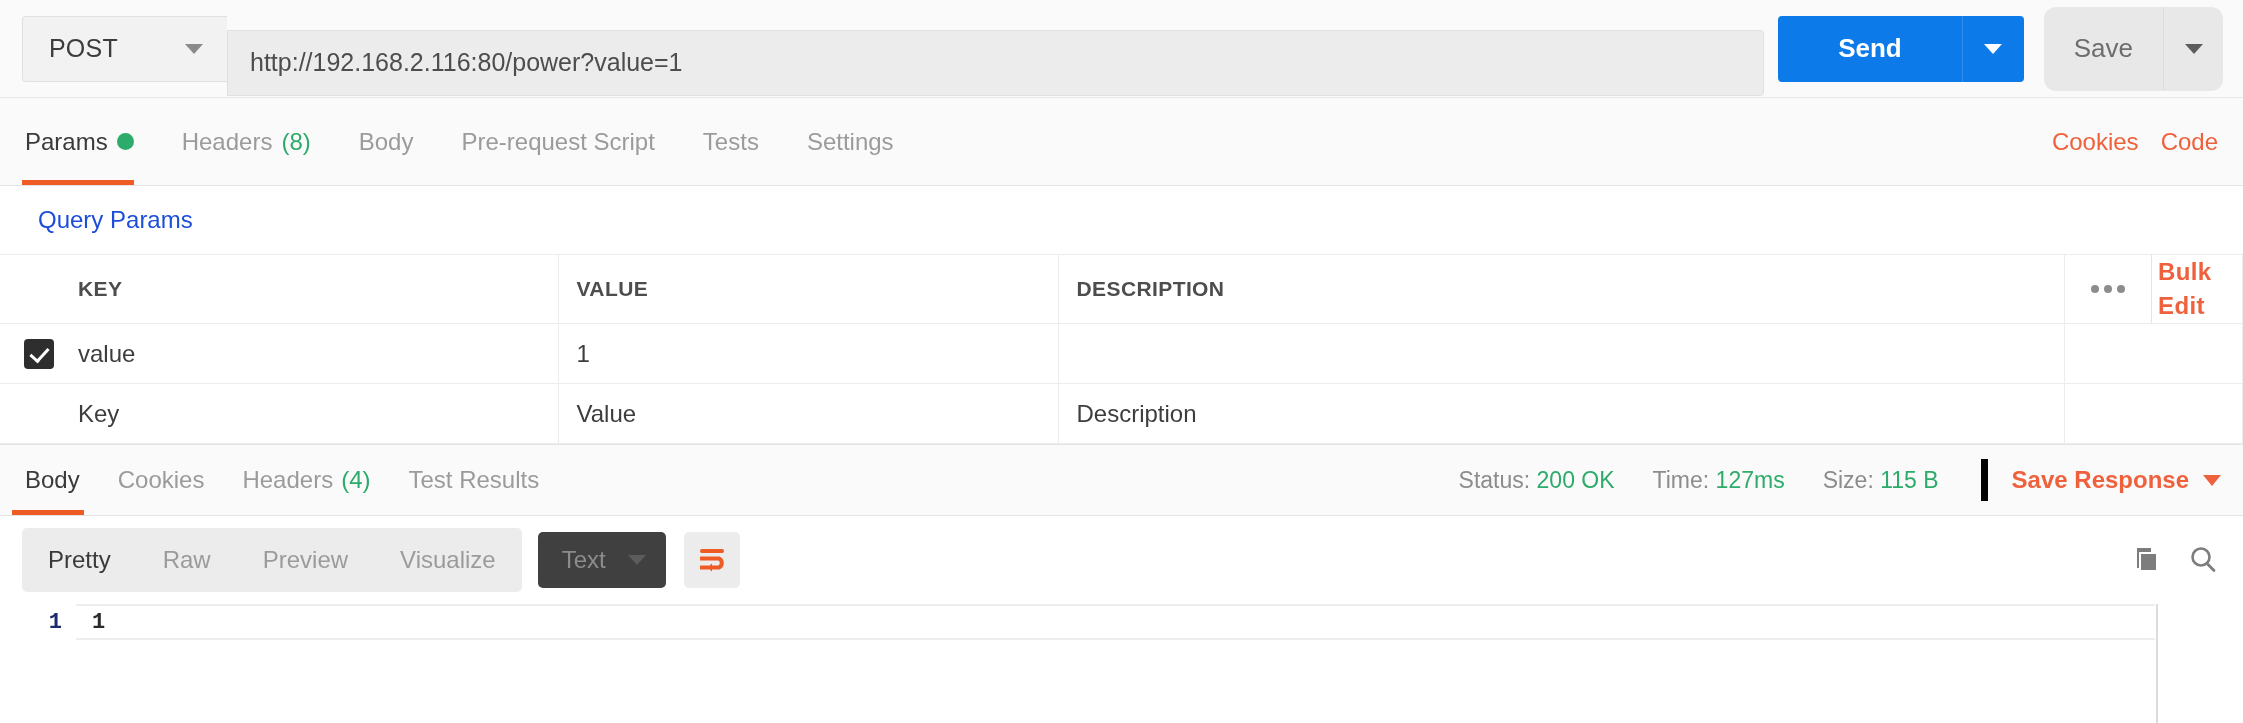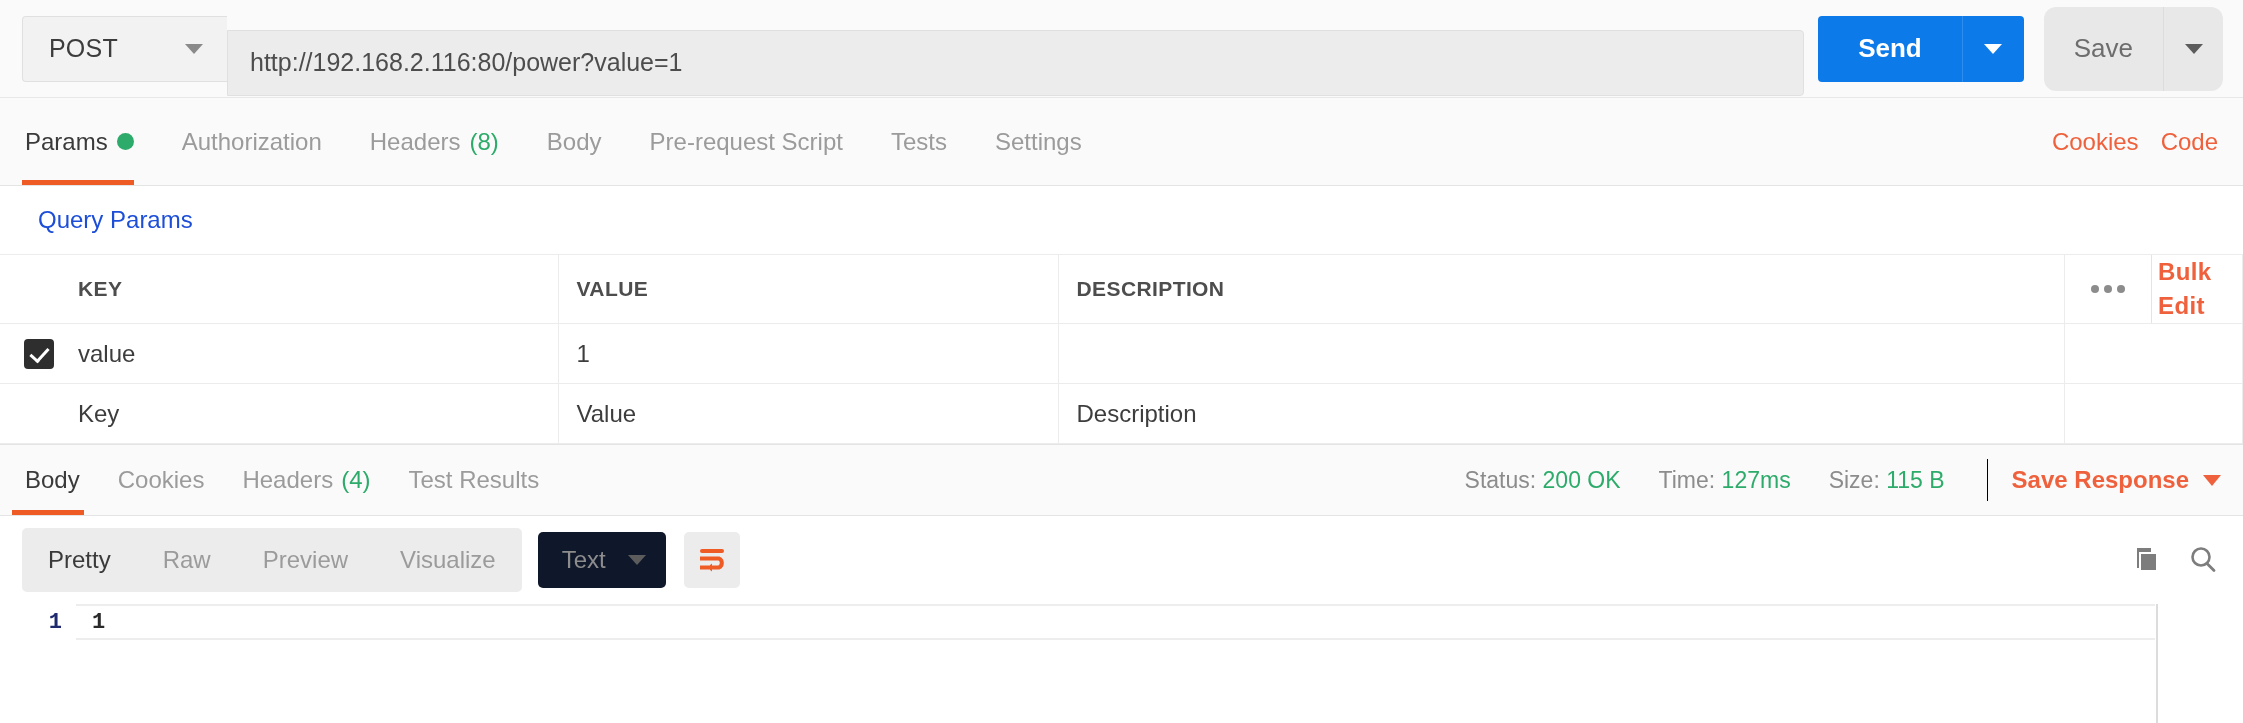--- a/index.html
+++ b/index.html
@@ -71,21 +71,21 @@
     overflow: hidden;
   }
   .send-btn {
     background: #0c7ae9;
     color: #fff;
     font-size: 26px;
     font-weight: bold;
     display: flex;
     align-items: center;
     justify-content: center;
-    padding: 0 40px;
+    padding: 0 60px;
     cursor: pointer;
   }
   .send-caret {
     background: #0c7ae9;
     width: 62px;
     display: flex;
     align-items: center;
     justify-content: center;
     border-left: 1px solid #2f8ded;
     cursor: pointer;
@@ -270,21 +270,21 @@
     font-size: 23px;
     color: #8c8c8c;
   }
   .stat-val { color: #2dab6a; }
   .save-resp {
     display: flex; align-items: center; gap: 14px;
     color: #ef613c;
     font-size: 24px;
     font-weight: bold;
     padding-left: 24px;
-    border-left: 1px solid #000000;
+    border-left: 7px solid #000000;
     cursor: pointer;
     height: 42px;
     margin-left: 4px;
   }
   .caret-or {
     width: 0; height: 0;
     border-left: 9px solid transparent;
     border-right: 9px solid transparent;
     border-top: 11px solid #ef613c;
   }
@@ -309,21 +309,21 @@
     color: #9b9b9b;
     padding: 0 26px;
     line-height: 56px;
     cursor: pointer;
   }
   .seg-item.active { color: #3a3a3a; }
   .type-select {
     display: flex;
     align-items: center;
     gap: 22px;
-    background: #0f172a;
+    background: #404040;
     border-radius: 5px;
     height: 56px;
     padding: 0 20px 0 24px;
     margin-left: 16px;
     font-size: 24px;
     color: #8c8c8c;
     cursor: pointer;
   }
   .wrap-btn {
     width: 56px; height: 56px;
@@ -406,23 +406,20 @@
     <div class="save-caret">
       <span class="caret dark"></span>
     </div>
   </div>
 </div>
 
 <div class="req-tabs">
   <div class="tab active">
     <span>Params</span>
     <span class="dot-green"></span>
-  </div>
-  <div class="tab">
-    <span>Authorization</span>
   </div>
   <div class="tab">
     <span>Headers</span>
     <span class="count-green">(8)</span>
   </div>
   <div class="tab">
     <span>Body</span>
   </div>
   <div class="tab">
     <span>Pre-request Script</span>

